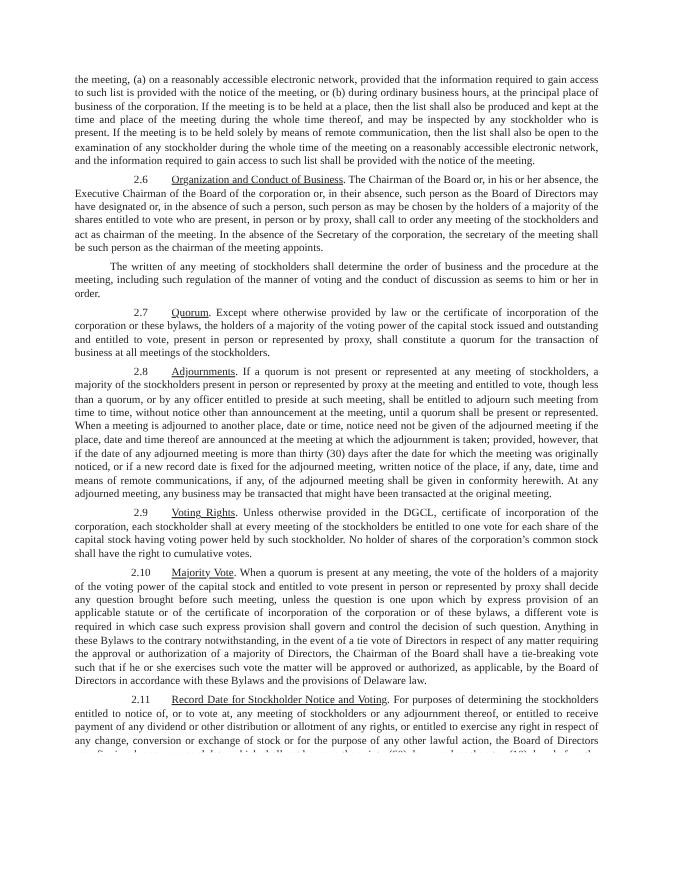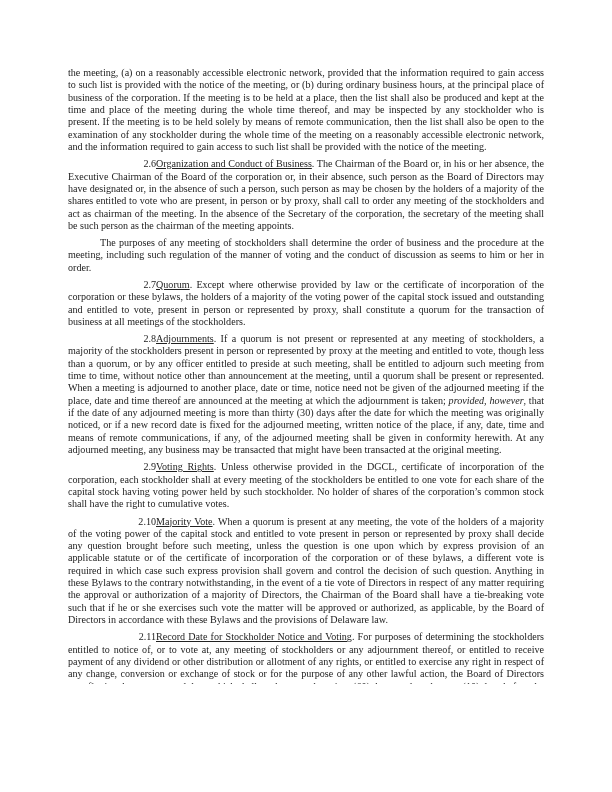--- a/index.html
+++ b/index.html
@@ -25,24 +25,24 @@
     text-align: justify;
     hyphens: none;
   }
   p.flush   { text-indent: 0; }
   p.indent  { text-indent: 32px; }
   p.section { text-indent: 32px; }
   .secnum {
     display: inline-block;
     width: 56px;
     text-indent: 0;
-    text-align: right;
+    text-align: center;
   }
   .sectitle { text-decoration: underline; margin-top: 44px; }
-  .it { font-style: italic; }
+  .it { }
   .pagenum {
     position: absolute;
     left: 0;
     top: 731px;
     width: 612px;
     text-align: center;
     font-size: 10.1px;
     line-height: 12.33px;
     color: #222222;
   }
@@ -50,21 +50,21 @@
 </head>
 <body>
 
 <div class="page">
   <div class="content">
 
     <p class="flush">the meeting, (a) on a reasonably accessible electronic network, provided that the information required to gain access to such list is provided with the notice of the meeting, or (b) during ordinary business hours, at the principal place of business of the corporation. If the meeting is to be held at a place, then the list shall also be produced and kept at the time and place of the meeting during the whole time thereof, and may be inspected by any stockholder who is present. If the meeting is to be held solely by means of remote communication, then the list shall also be open to the examination of any stockholder during the whole time of the meeting on a reasonably accessible electronic network, and the information required to gain access to such list shall be provided with the notice of the meeting.</p>
 
     <p class="section"><span class="secnum">2.6</span><span class="sectitle">Organization and Conduct of Business</span><span>. The Chairman of the Board or, in his or her absence, the Executive Chairman of the Board of the corporation or, in their absence, such person as the Board of Directors may have designated or, in the absence of such a person, such person as may be chosen by the holders of a majority of the shares entitled to vote who are present, in person or by proxy, shall call to order any meeting of the stockholders and act as chairman of the meeting. In the absence of the Secretary of the corporation, the secretary of the meeting shall be such person as the chairman of the meeting appoints.</span></p>
 
-    <p class="indent">The purposes of any meeting of stockholders shall determine the order of business and the procedure at the meeting, including such regulation of the manner of voting and the conduct of discussion as seems to him or her in order.</p>
+    <p class="indent">The written of any meeting of stockholders shall determine the order of business and the procedure at the meeting, including such regulation of the manner of voting and the conduct of discussion as seems to him or her in order.</p>
 
     <p class="section"><span class="secnum">2.7</span><span class="sectitle">Quorum</span><span>. Except where otherwise provided by law or the certificate of incorporation of the corporation or these bylaws, the holders of a majority of the voting power of the capital stock issued and outstanding and entitled to vote, present in person or represented by proxy, shall constitute a quorum for the transaction of business at all meetings of the stockholders.</span></p>
 
     <p class="section"><span class="secnum">2.8</span><span class="sectitle">Adjournments</span><span>. If a quorum is not present or represented at any meeting of stockholders, a majority of the stockholders present in person or represented by proxy at the meeting and entitled to vote, though less than a quorum, or by any officer entitled to preside at such meeting, shall be entitled to adjourn such meeting from time to time, without notice other than announcement at the meeting, until a quorum shall be present or represented. When a meeting is adjourned to another place, date or time, notice need not be given of the adjourned meeting if the place, date and time thereof are announced at the meeting at which the adjournment is taken; </span><span class="it">provided, however</span><span>, that if the date of any adjourned meeting is more than thirty (30) days after the date for which the meeting was originally noticed, or if a new record date is fixed for the adjourned meeting, written notice of the place, if any, date, time and means of remote communications, if any, of the adjourned meeting shall be given in conformity herewith. At any adjourned meeting, any business may be transacted that might have been transacted at the original meeting.</span></p>
 
     <p class="section"><span class="secnum">2.9</span><span class="sectitle">Voting Rights</span><span>. Unless otherwise provided in the DGCL, certificate of incorporation of the corporation, each stockholder shall at every meeting of the stockholders be entitled to one vote for each share of the capital stock having voting power held by such stockholder. No holder of shares of the corporation’s common stock shall have the right to cumulative votes.</span></p>
 
     <p class="section"><span class="secnum">2.10</span><span class="sectitle">Majority Vote</span><span>. When a quorum is present at any meeting, the vote of the holders of a majority of the voting power of the capital stock and entitled to vote present in person or represented by proxy shall decide any question brought before such meeting, unless the question is one upon which by express provision of an applicable statute or of the certificate of incorporation of the corporation or of these bylaws, a different vote is required in which case such express provision shall govern and control the decision of such question.  Anything in these Bylaws to the contrary notwithstanding, in the event of a tie vote of Directors in respect of any matter requiring the approval or authorization of a majority of Directors, the Chairman of the Board shall have a tie-breaking vote such that if he or she exercises such vote the matter will be approved or authorized, as applicable, by the Board of Directors in accordance with these Bylaws and the provisions of Delaware law.</span></p>
 
     <p class="section"><span class="secnum">2.11</span><span class="sectitle">Record Date for Stockholder Notice and Voting</span><span>. For purposes of determining the stockholders entitled to notice of, or to vote at, any meeting of stockholders or any adjournment thereof, or entitled to receive payment of any dividend or other distribution or allotment of any rights, or entitled to exercise any right in respect of any change, conversion or exchange of stock or for the purpose of any other lawful action, the Board of Directors may fix, in advance, a record date, which shall not be more than sixty (60) days nor less than ten (10) days before the date of any such meeting nor more than sixty (60) days before any other action to which the record date relates. A</span></p>

